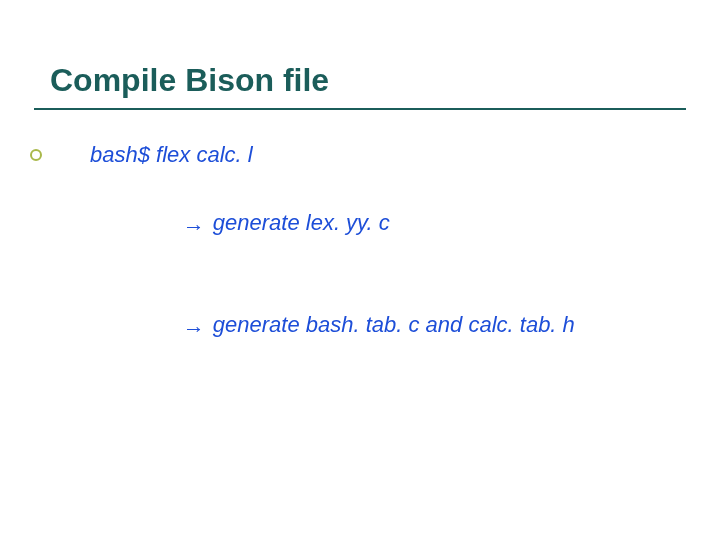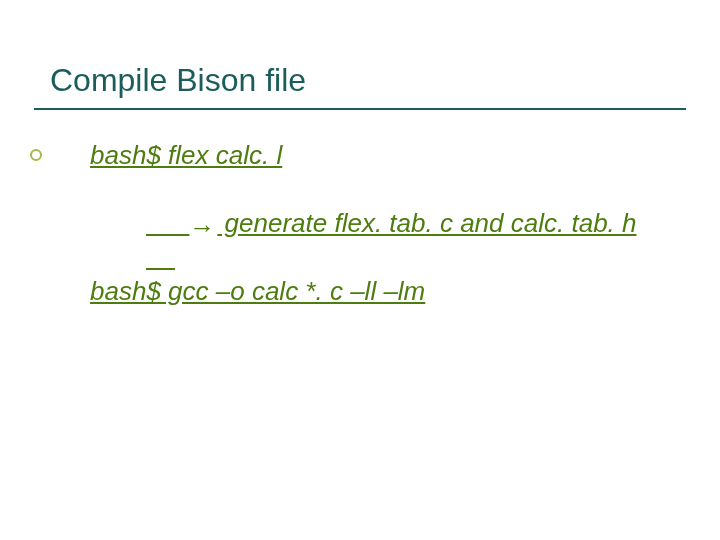--- a/index.html
+++ b/index.html
@@ -15,21 +15,21 @@
     position: relative;
     width: 720px;
     height: 540px;
     box-sizing: border-box;
   }
   .title {
     position: absolute;
     left: 50px;
     top: 62px;
     font-size: 32px;
-    font-weight: normal;
+    font-weight: bold;
     color: #1b5d5a; 
     letter-spacing: 0px;
   }
   .title-rule {
     position: absolute;
     left: 34px;
     top: 108px;
     width: 652px;
     height: 0;
     border-top: 2px solid #1b5d5a;
@@ -43,25 +43,24 @@
     border: 2px solid #a9b84a; 
     border-radius: 50%;
     box-sizing: border-box;
     background: transparent;
   }
   .body {
     position: absolute;
     left: 90px;
     top: 138px;
     right: 40px;
-    color: #4d7c0f;
-    font-size: 26px;
+    color: #1d4ed8;
+    font-size: 22px;
     line-height: 34px;
     font-style: italic;
-    text-decoration: underline;
   }
   .line { white-space: pre; }
   .indent { padding-left: 56px; }
   .arrow {
     display: inline-block;
     font-style: normal;
     transform: translateY(1px);
     padding-right: 2px;
   }
 </style>
@@ -70,18 +69,20 @@
 
 <div class="slide">
 
   <div class="title">Compile Bison file</div>
   <div class="title-rule"></div>
   <div class="bullet-dot"></div>
 
   <div class="body">
     <div class="line">bash$ flex calc. l</div>
     <div class="line indent">
-      <span class="arrow">→</span><span> generate flex. tab. c and calc. tab. h</span>
+      <span class="arrow">→</span><span> generate lex. yy. c</span>
     </div>
-    <div class="line">bash$ gcc –o calc *. c –ll –lm</div>
+    <div class="line indent">
+      <span class="arrow">→</span><span> generate bash. tab. c and calc. tab. h</span>
+    </div>
   </div>
 
 </div>
 
 </body></html>

